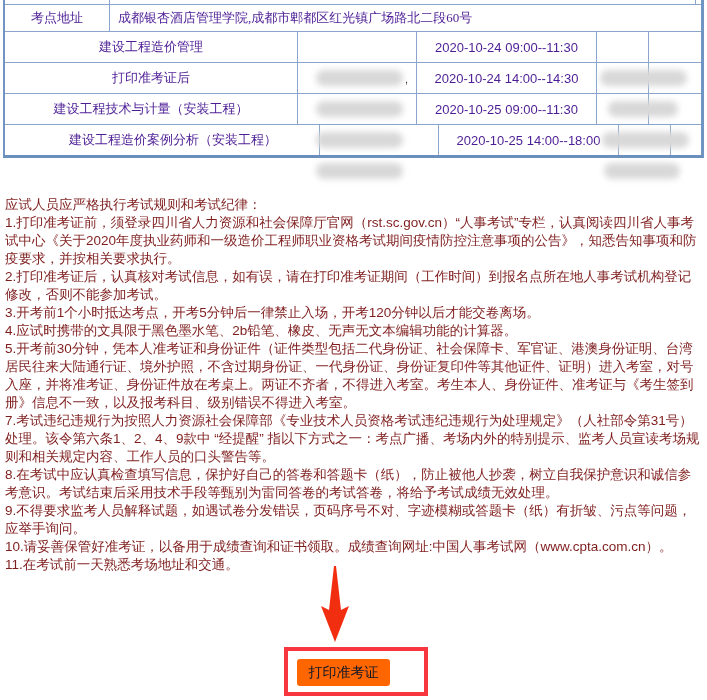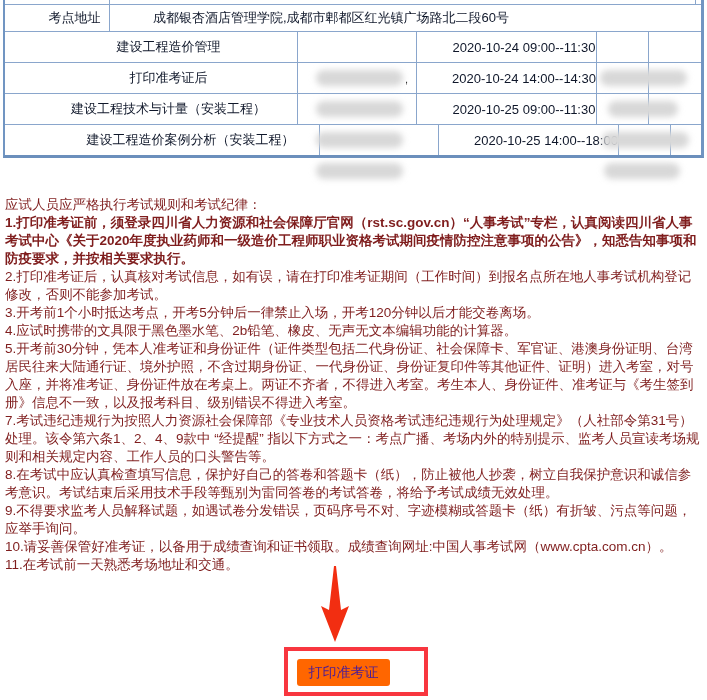--- a/index.html
+++ b/index.html
@@ -19,46 +19,46 @@
   }
   .row{display:grid;border-bottom:1px solid #8aa6cc;background:#fff;}
   .row:last-child{border-bottom:none;padding-left:22px;}
   .row-cut{height:4px;grid-template-columns:105px 586px 1fr;}
   .row-addr{height:26px;grid-template-columns:105px 1fr;}
   .row-head{height:29px;grid-template-columns:293px 119px 180px 52px 1fr;}
   .row-data{height:30px;grid-template-columns:293px 119px 180px 52px 1fr;}
   .cell{
     border-right:1px solid #8aa6cc;
     display:flex;align-items:center;justify-content:center;
-    font-size:13px;color:#0f172a;overflow:hidden;white-space:nowrap;margin-left:35px;
+    font-size:13px;color:#4c1d95;overflow:hidden;white-space:nowrap;
   }
   .cell:last-child{border-right:none;}
-  .cell-left{justify-content:flex-start;padding-left:8px;}
+  .cell-left{justify-content:flex-start;padding-left:8px;font-family:Liberation Serif, serif;}
   
   .blur{
     position:absolute;height:16px;background:#d8d8d8;border-radius:8px;
     filter:blur(3px);z-index:2;
   }
   .suffix{position:absolute;font-size:11px;color:#333;z-index:3;}
   
   .rules{
     position:absolute;left:5px;top:196px;width:699px;
     font-size:13.5px;line-height:18px;color:#7f1d1d;
   }
   .rules p{margin:0;}
-  .rules .b{font-weight:bold;}
+  .rules .b{font-weight:normal;}
   
   .arrow{position:absolute;left:314px;top:566px;width:42px;height:76px;z-index:4;}
   .hl-box{
     position:absolute;left:284px;top:647px;width:144px;height:49px;
     box-sizing:border-box;border:4px solid #f8363f;z-index:4;background:transparent;
   }
   .print-btn{
     position:absolute;left:297px;top:659px;width:93px;height:27px;
-    background:#ff6600;color:#4c1d95;border:none;border-radius:3px;
+    background:#ff6600;color:#0f172a;border:none;border-radius:3px;
     font-size:14px;line-height:27px;text-align:center;cursor:pointer;z-index:5;
     font-family:inherit;padding:0;
   }
 </style>
 </head>
 <body>
 
 <div class="tbl">
   <div class="row row-cut">
     <div class="cell"></div>

